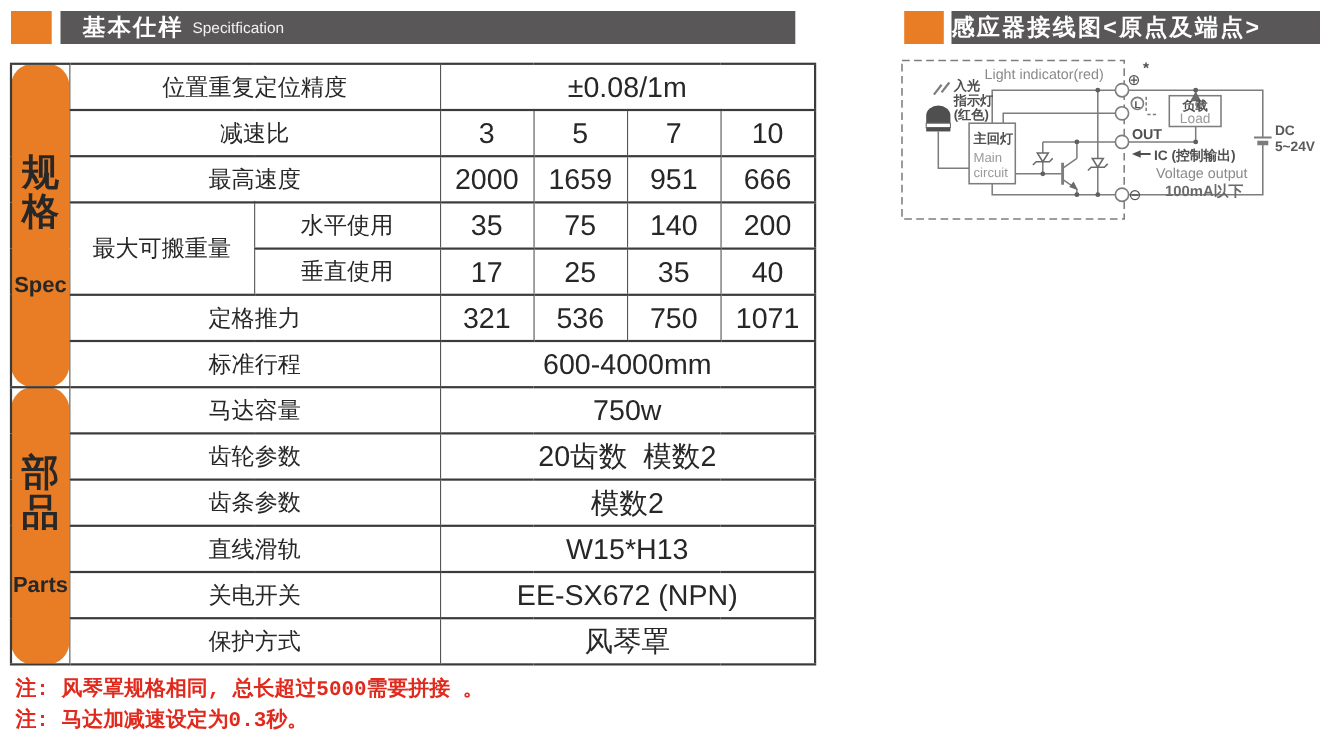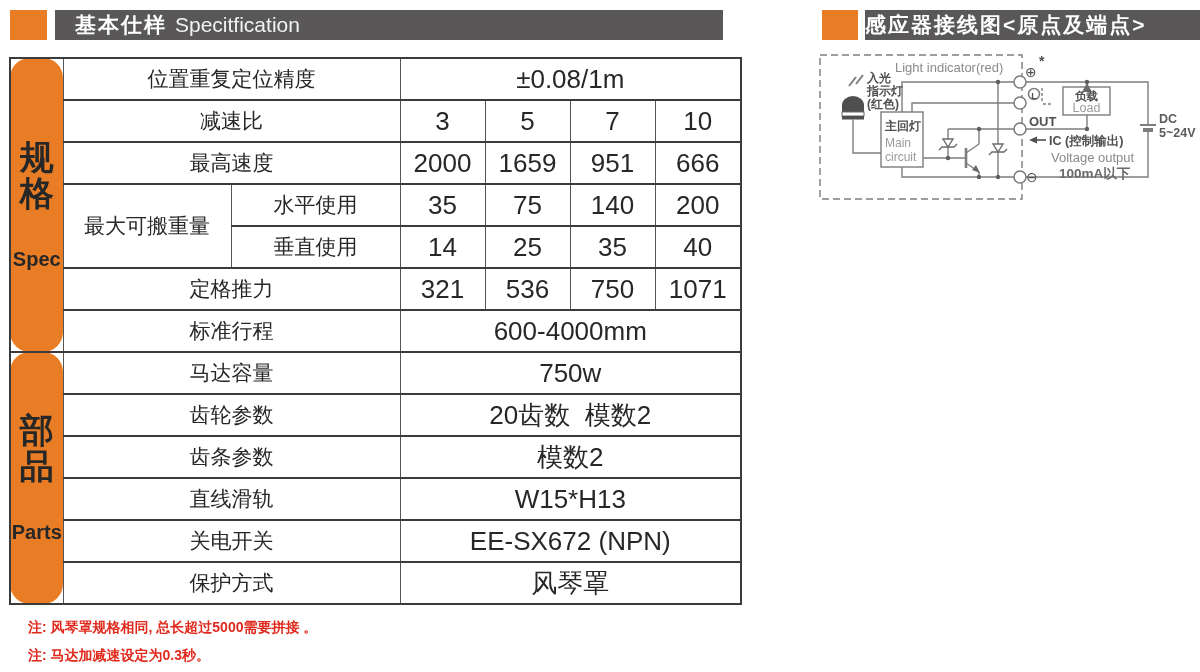--- a/index.html
+++ b/index.html
@@ -5,39 +5,39 @@
   * { margin:0; padding:0; box-sizing:border-box; }
   html,body { background:#ffffff; }
   body { font-family:"Liberation Sans","DejaVu Sans",sans-serif; }
   .page { position:relative; width:1200px; height:672px; background:#fff; overflow:hidden; }
 
   
   .accent-square { position:absolute; top:10px; height:30px; background:#e87d25; }
   .hdr-bar { position:absolute; top:10px; height:30px; background:#595757; color:#fff;
              display:flex; align-items:center; }
   .hdr-zh { font-size:21px; font-weight:bold; letter-spacing:2px; }
-  .hdr-en { font-size:21px; margin-left:8px; color:#f2f2f2; }
+  .hdr-en { font-size:14px; margin-left:8px; color:#f2f2f2; }
 
   
   table.spec { position:absolute; left:9px; top:57px; width:731px; border-collapse:collapse;
                table-layout:fixed; }
   table.spec td { border:1px solid #555; border-top:2px solid #3b3b3b; border-bottom:2px solid #3b3b3b;
                   height:42px; text-align:center; vertical-align:middle; color:#272727;
                   white-space:pre-wrap; overflow:hidden; }
   table.spec { border:2px solid #3b3b3b; }
   td.lbl { font-size:21px; color:#2e2e2e; }
   td.val { font-size:26px; color:#1d1d1d; }
   td.band { background:#e87d25; color:#fff;border-radius:20px; }
   .band-zh { width:37px; margin:0 auto; font-size:34px; font-weight:bold; line-height:1.06;
              word-break:break-all; text-align:center; }
   .band-en { font-size:20px; font-weight:bold; margin-top:1px; }
 
   
-  .notes { position:absolute; left:28px; top:613px; color:#e02a1d; font-size:14px;
-           font-weight:600; line-height:28px; }
+  .notes { position:absolute; left:14px; top:613px; color:#e02a1d; font-size:19px;
+           font-weight:600; line-height:28px;font-family:Liberation Mono, monospace; }
 
   
   svg.wiring { position:absolute; left:815px; top:50px; }
   svg.wiring text { font-family:"Liberation Sans","DejaVu Sans",sans-serif; }
 </style>
 </head>
 <body>
 
 <div class="page">
 
@@ -88,21 +88,21 @@
     <tr>
       <td class="lbl" rowspan="2">最大可搬重量</td>
       <td class="lbl">水平使用</td>
       <td class="val">35</td>
       <td class="val">75</td>
       <td class="val">140</td>
       <td class="val">200</td>
     </tr>
     <tr>
       <td class="lbl">垂直使用</td>
-      <td class="val">14</td>
+      <td class="val">17</td>
       <td class="val">25</td>
       <td class="val">35</td>
       <td class="val">40</td>
     </tr>
     <tr>
       <td class="lbl" colspan="2">定格推力</td>
       <td class="val">321</td>
       <td class="val">536</td>
       <td class="val">750</td>
       <td class="val">1071</td>

